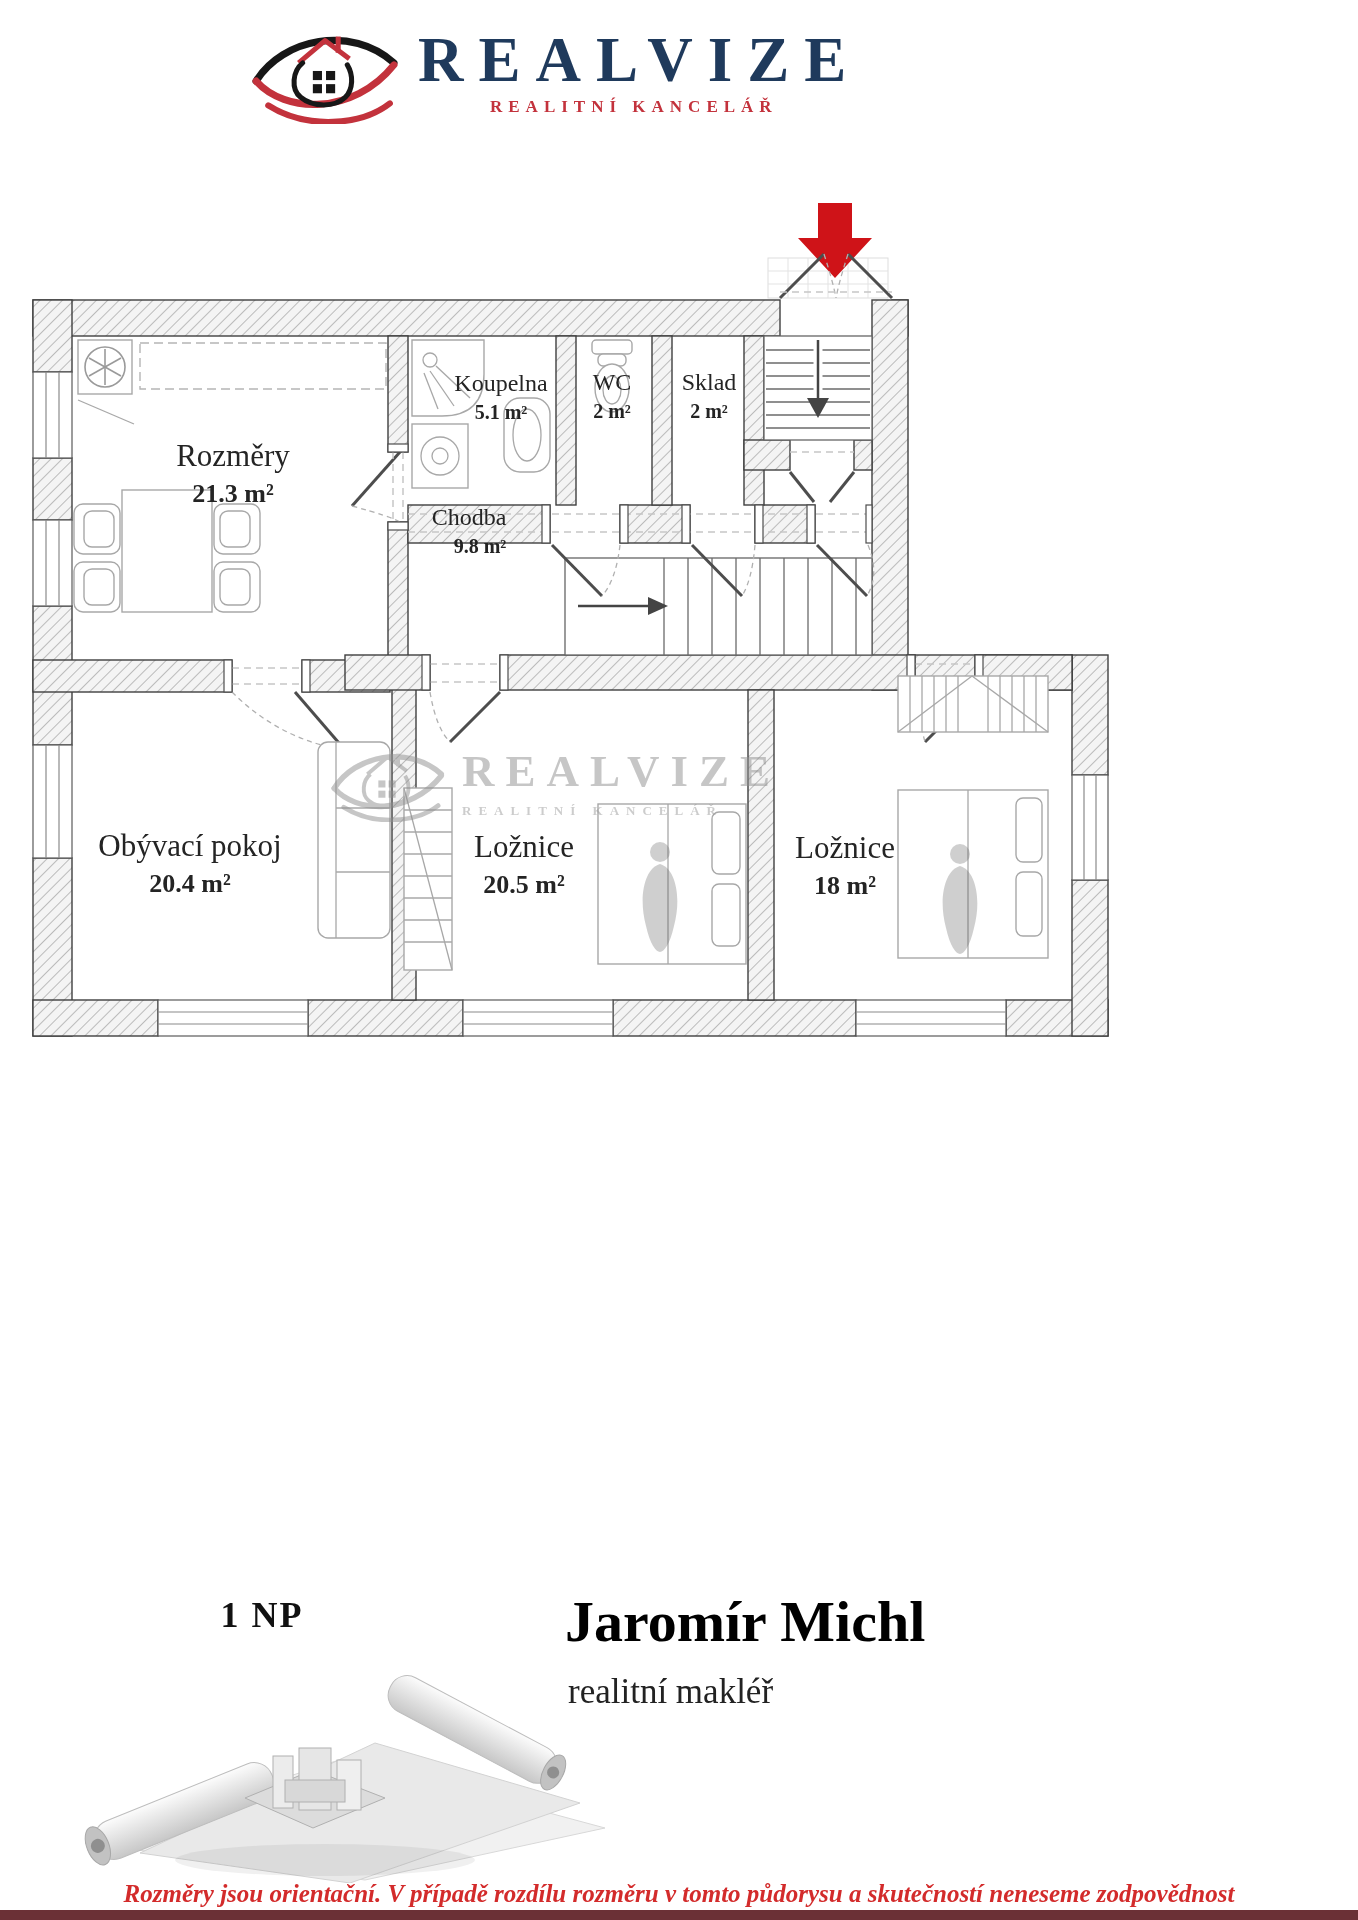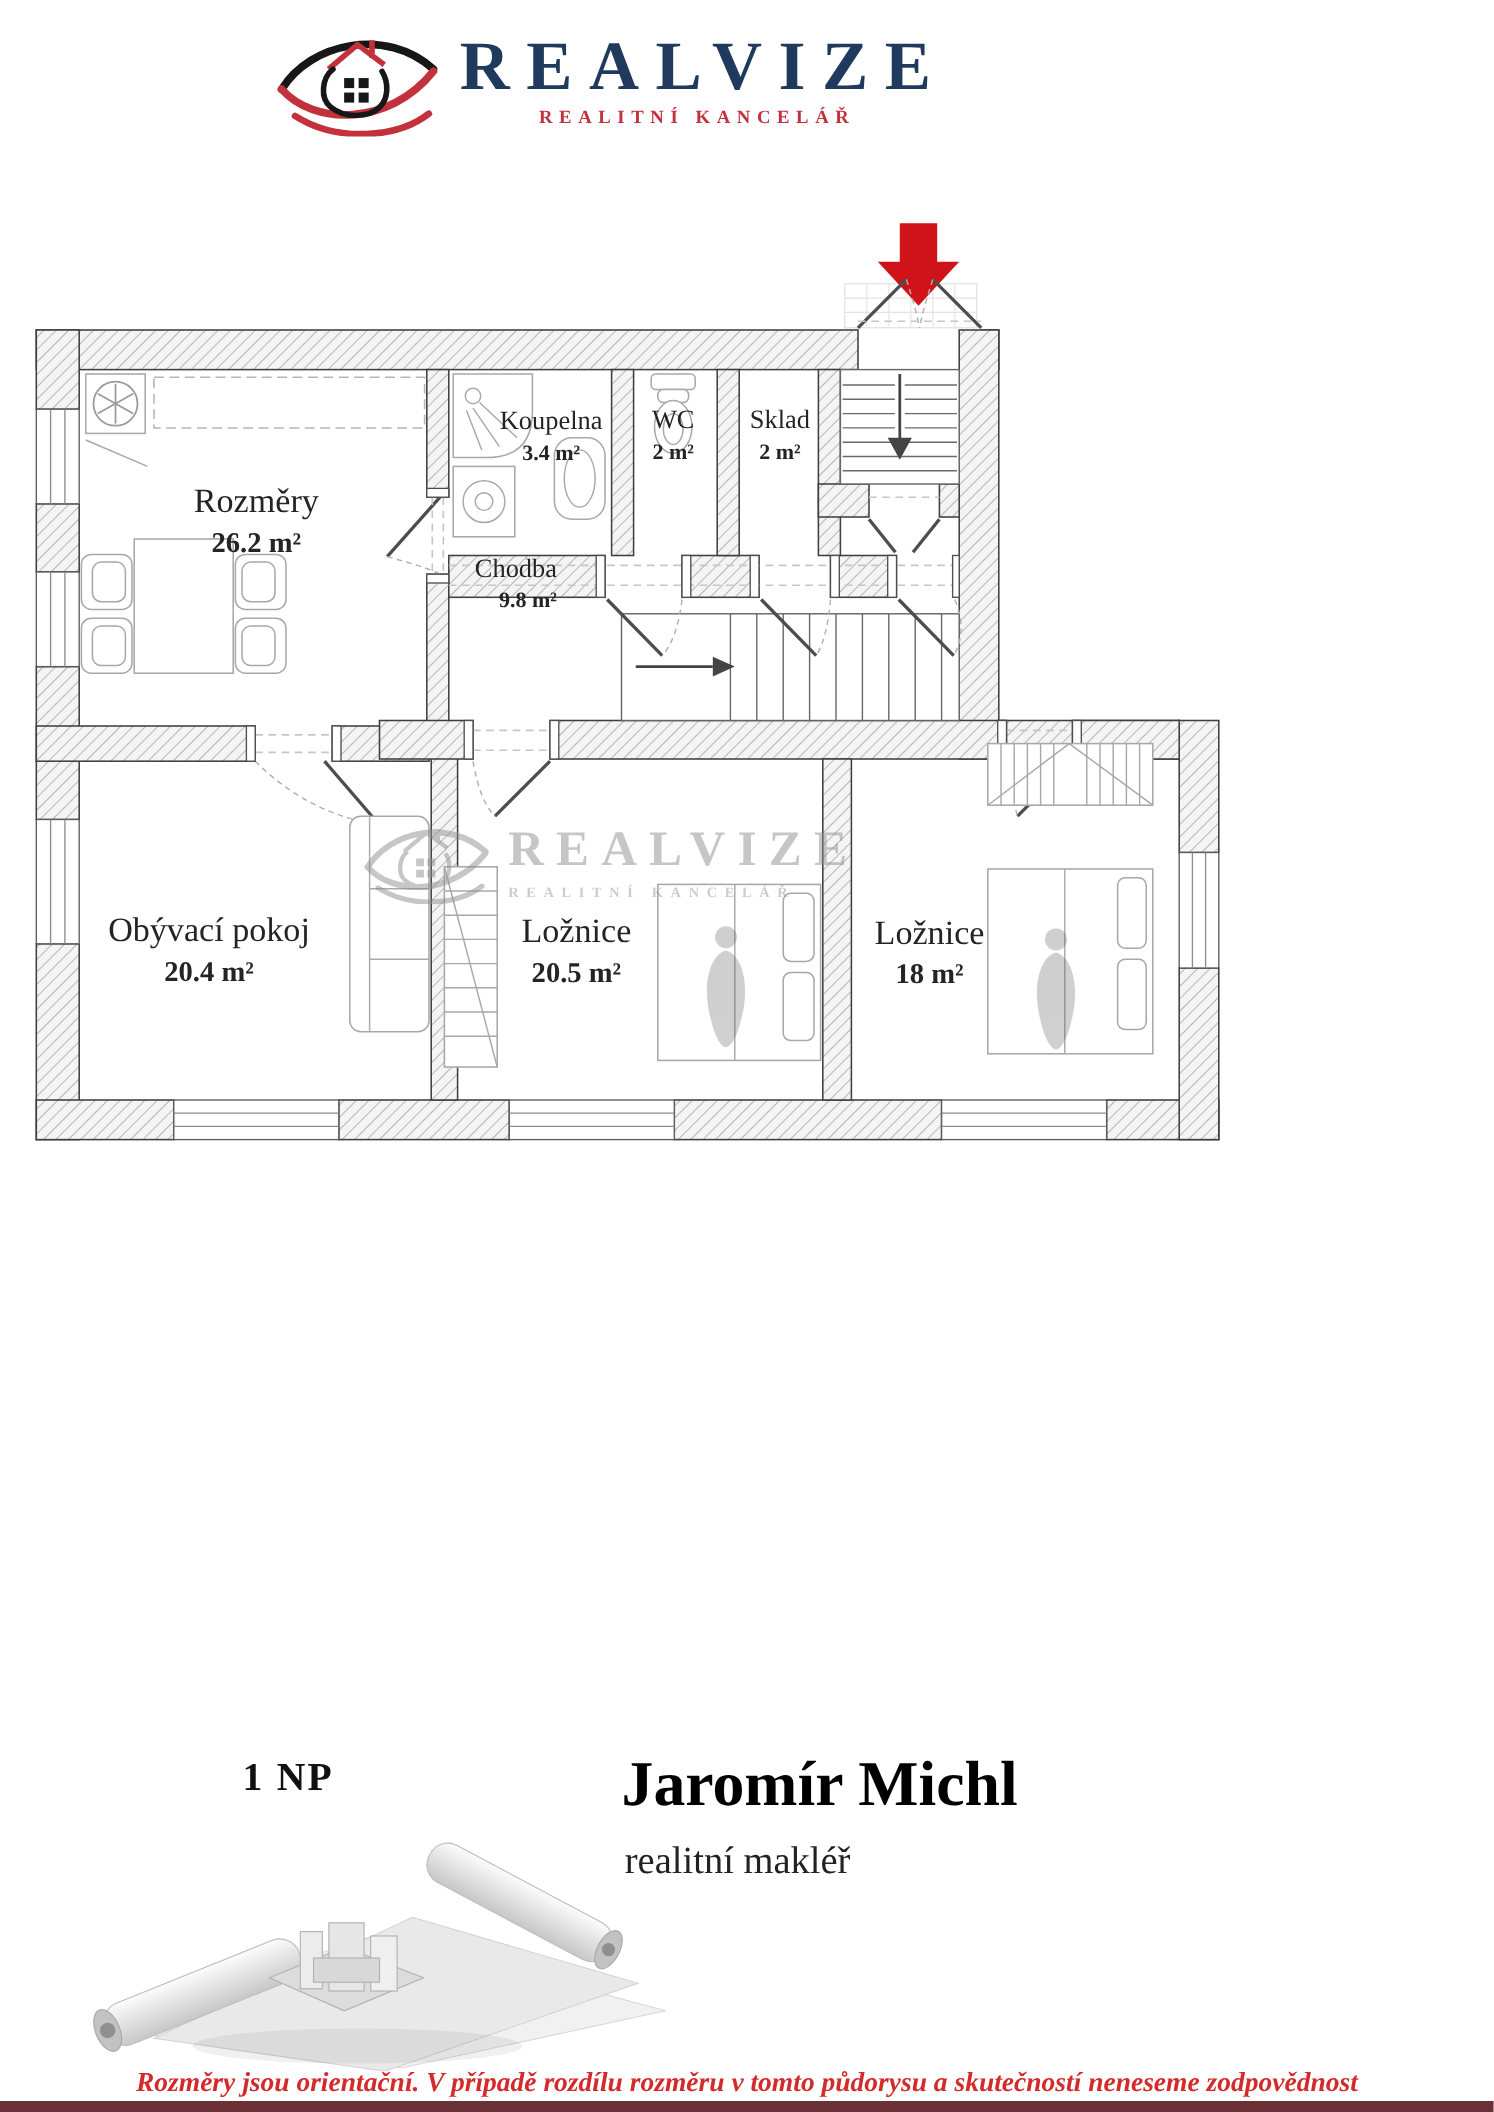--- a/index.html
+++ b/index.html
@@ -352,25 +352,25 @@
     </svg>
     <div>
       <div class="wm-name">REALVIZE</div>
       <div class="wm-sub">REALITNÍ KANCELÁŘ</div>
     </div>
   </div>
 
   <div id="room-labels">
         <div class="room-label lg" style="left: 233px; top: 473px;">
           <div class="rname">Rozměry</div>
-          <div class="rarea">26.2 m²</div>
+          <div class="rarea">21.3 m²</div>
         </div>
         <div class="room-label sm" style="left: 501px; top: 397px;">
           <div class="rname">Koupelna</div>
-          <div class="rarea">3.4 m²</div>
+          <div class="rarea">5.1 m²</div>
         </div>
         <div class="room-label sm" style="left: 612px; top: 396px;">
           <div class="rname">WC</div>
           <div class="rarea">2 m²</div>
         </div>
         <div class="room-label sm" style="left: 709px; top: 396px;">
           <div class="rname">Sklad</div>
           <div class="rarea">2 m²</div>
         </div>
         <div class="room-label sm" style="left: 469px; top: 531px; text-align: right;">

